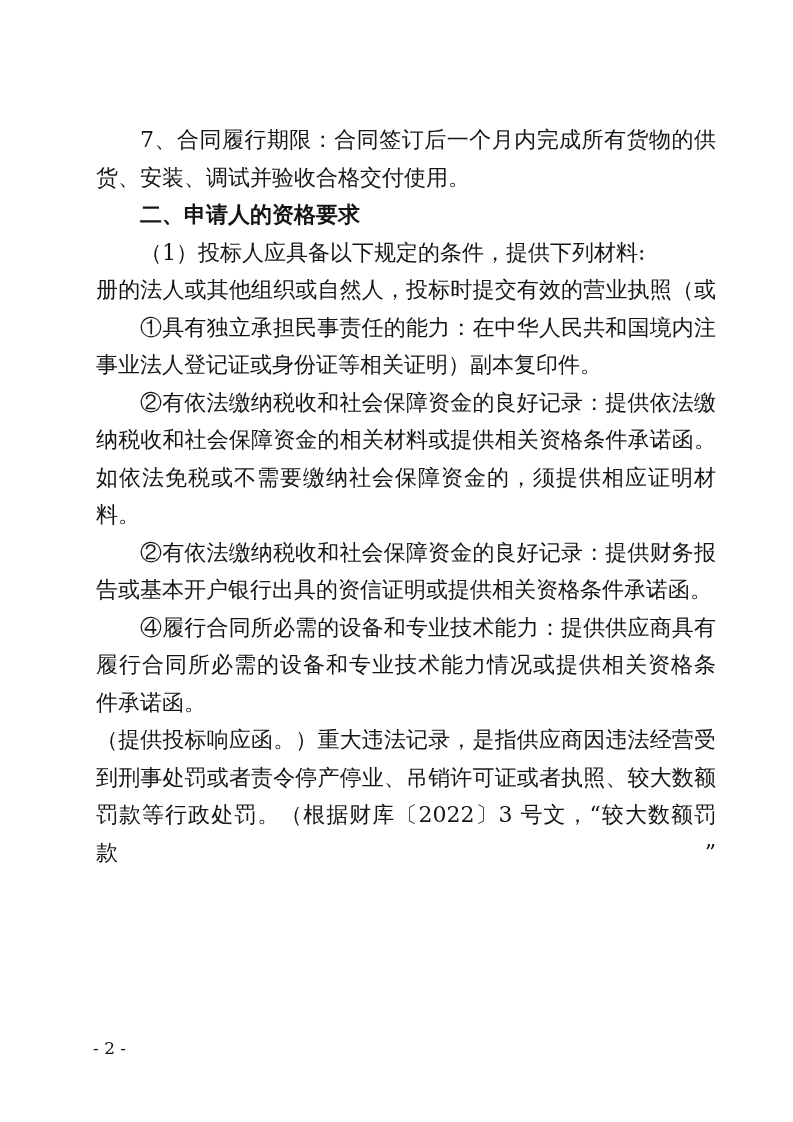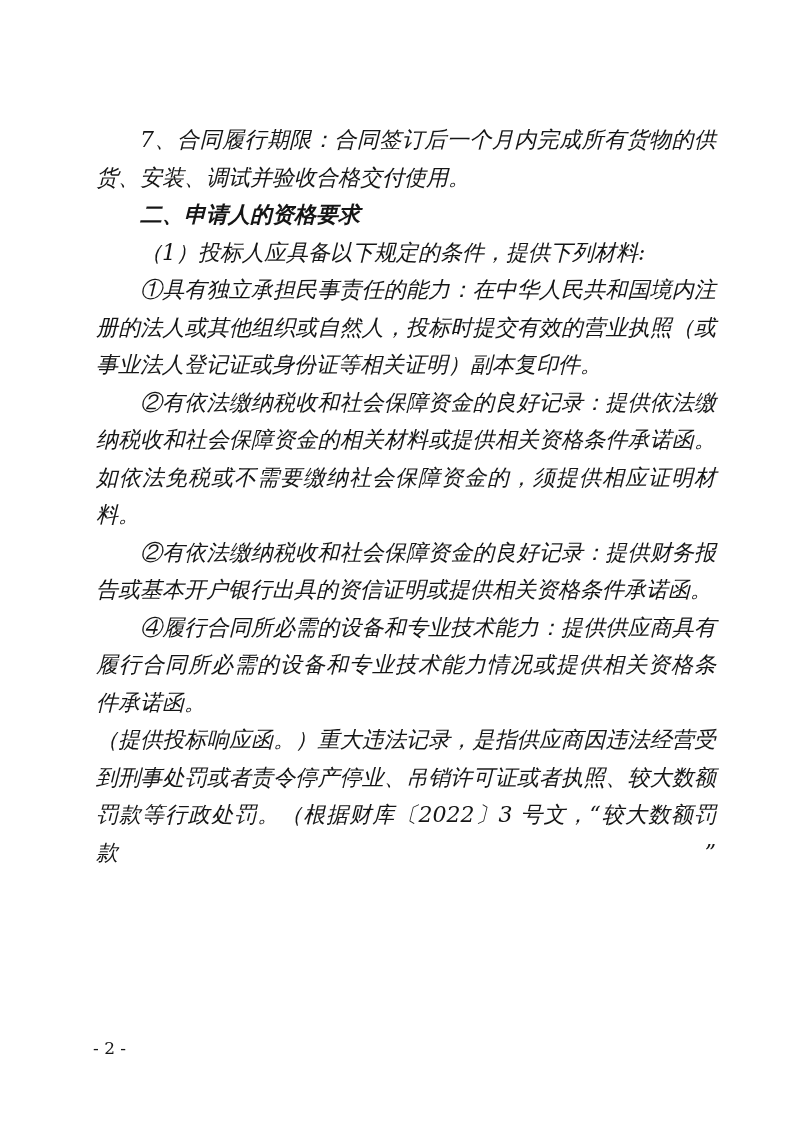--- a/index.html
+++ b/index.html
@@ -21,21 +21,20 @@
     left: 96px;
     top: 121px;
     width: 620px;
   }
   .line {
     height: 37.5px;
     line-height: 37.5px;
     font-size: 22px;
     letter-spacing: 0;
     overflow: visible;
-    font-style: italic;
   }
   .indent {
     text-indent: 44px;
   }
   .fill {
     text-align: justify;
     text-align-last: justify;
     text-justify: inter-character;
   }
   .heading {
@@ -52,22 +51,22 @@
 </style>
 </head>
 <body>
 
 <div class="page">
   <div class="content">
     <div class="line indent fill">7、合同履行期限：合同签订后一个月内完成所有货物的供</div>
     <div class="line">货、安装、调试并验收合格交付使用。</div>
     <div class="line indent heading">二、申请人的资格要求</div>
     <div class="line indent">（1）投标人应具备以下规定的条件，提供下列材料:</div>
+    <div class="line fill">册的法人或其他组织或自然人，投标时提交有效的营业执照（或</div>
     <div class="line indent fill">①具有独立承担民事责任的能力：在中华人民共和国境内注</div>
-    <div class="line fill">册的法人或其他组织或自然人，投标时提交有效的营业执照（或</div>
     <div class="line">事业法人登记证或身份证等相关证明）副本复印件。</div>
     <div class="line indent fill">②有依法缴纳税收和社会保障资金的良好记录：提供依法缴</div>
     <div class="line fill">纳税收和社会保障资金的相关材料或提供相关资格条件承诺函。</div>
     <div class="line fill">如依法免税或不需要缴纳社会保障资金的，须提供相应证明材</div>
     <div class="line">料。</div>
     <div class="line indent fill">②有依法缴纳税收和社会保障资金的良好记录：提供财务报</div>
     <div class="line">告或基本开户银行出具的资信证明或提供相关资格条件承诺函。</div>
     <div class="line indent fill">④履行合同所必需的设备和专业技术能力：提供供应商具有</div>
     <div class="line fill">履行合同所必需的设备和专业技术能力情况或提供相关资格条</div>
     <div class="line">件承诺函。</div>

